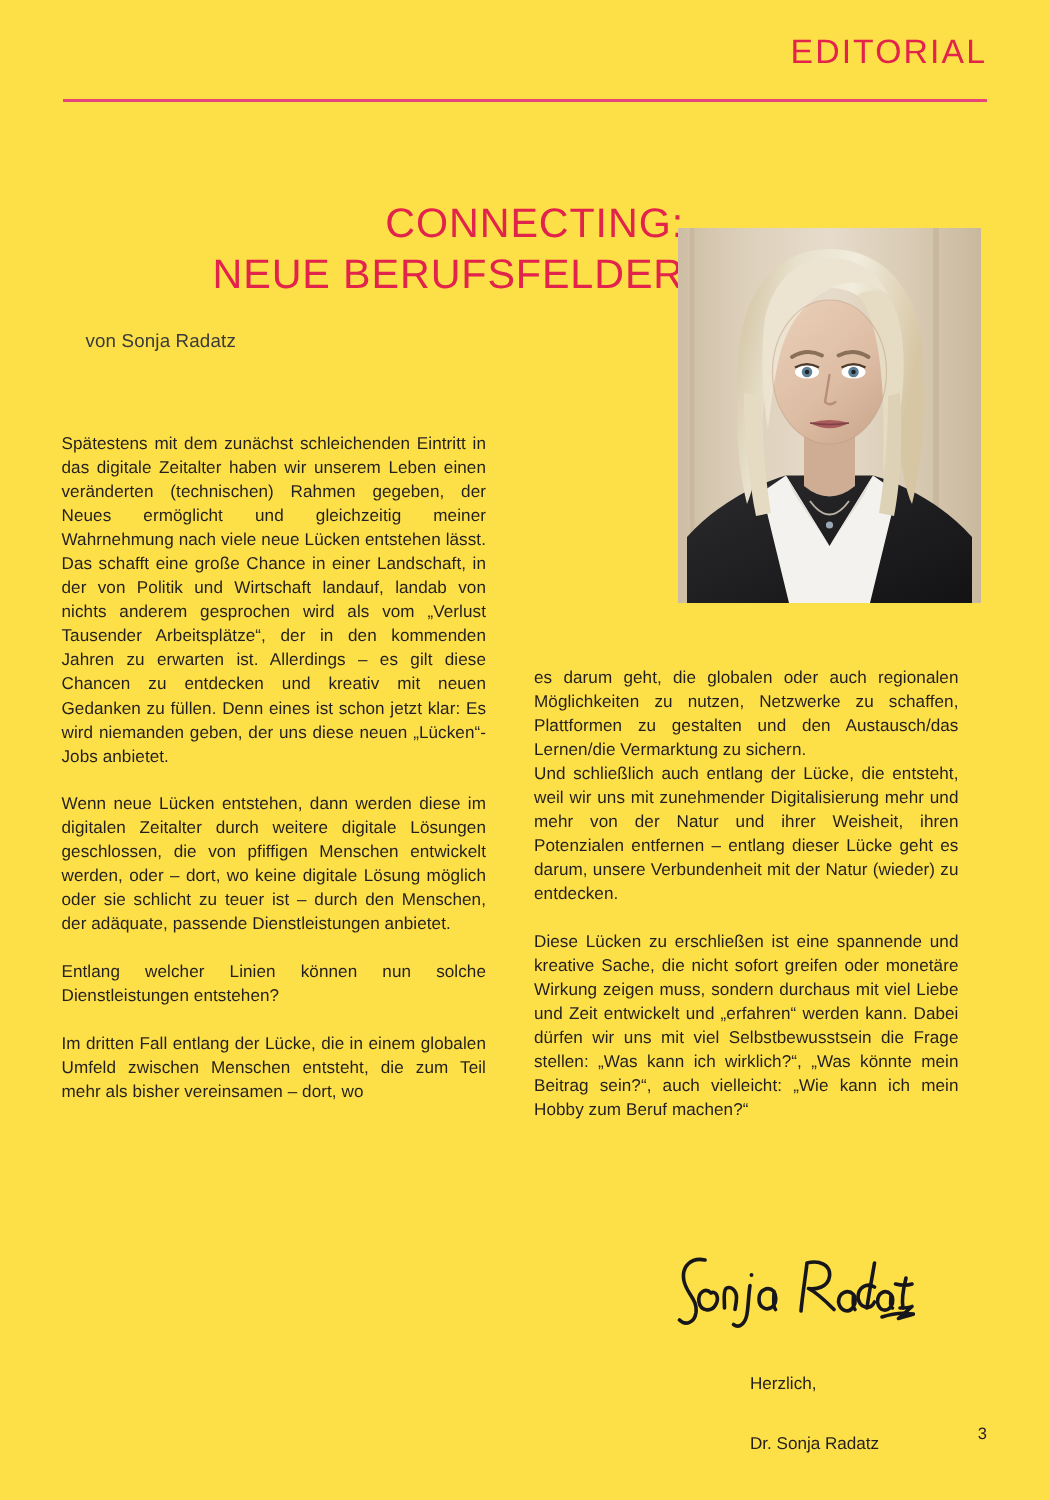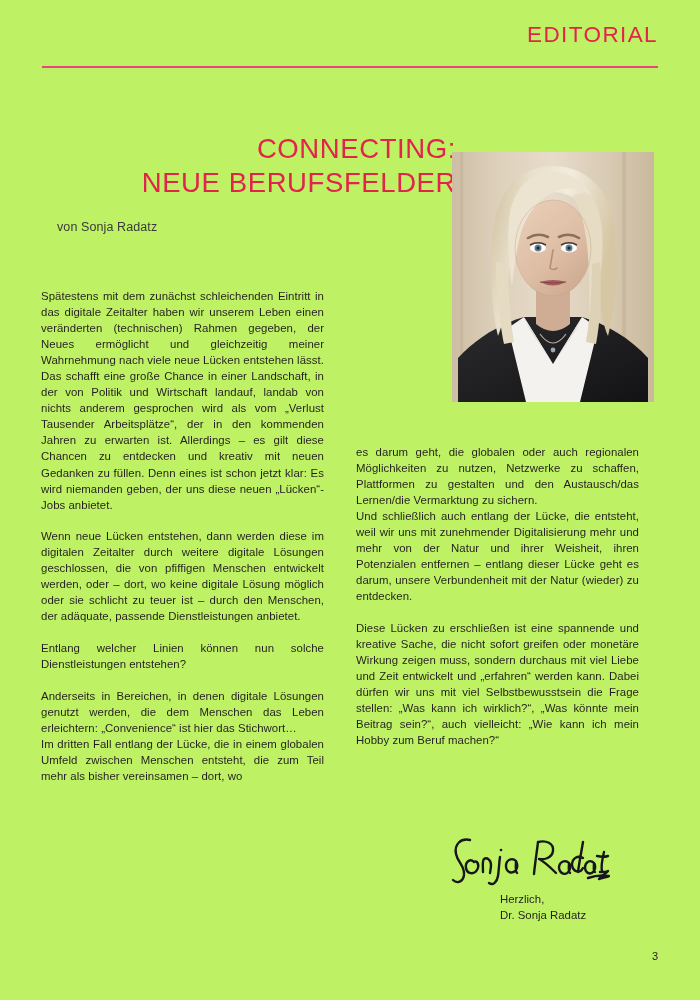--- a/index.html
+++ b/index.html
@@ -14,21 +14,21 @@
     color: #231f20;
     overflow: hidden;
     position: relative;
   }
 
   .page {
     position: absolute;
     inset: 0;
     width: 700px;
     height: 1000px;
-    background: #bef264;
+    background: #fde047;
   }
 
   
   .header {
     position: absolute;
     left: 42px;
     top: 24px;
     width: 616px;
     height: 48px;
   }
@@ -120,21 +120,21 @@
     height: 58px;
   }
   .sign-off {
     position: absolute;
     left: 500px;
     top: 892px;
     font-size: 11.4px;
     line-height: 15.5px;
     color: #231f20;
   }
-  .sign-off div { white-space: nowrap; }
+  .sign-off div { white-space: nowrap; margin-top: 24px; }
 
   
   .page-number {
     position: absolute;
     right: 42px;
     top: 950px;
     font-size: 11px;
     color: #231f20;
     text-align: right;
   }
@@ -227,21 +227,20 @@
       <path d="M88 130 Q101 132 114 130" fill="none" stroke="#7e4244" stroke-width="0.9"></path>
 
       <ellipse cx="101" cy="96" rx="38" ry="48" fill="none" stroke="#c09e85" stroke-width="0.8" opacity="0.5"></ellipse>
     </svg>
   </div>
 
   <div class="col col-left">
     <p>Spätestens mit dem zunächst schleichenden Eintritt in das digitale Zeitalter haben wir unserem Leben einen veränderten (technischen) Rahmen gegeben, der Neues ermöglicht und gleichzeitig meiner Wahrnehmung nach viele neue Lücken entstehen lässt. Das schafft eine große Chance in einer Landschaft, in der von Politik und Wirtschaft landauf, landab von nichts anderem gesprochen wird als vom „Verlust Tausender Arbeitsplätze“, der in den kommenden Jahren zu erwarten ist. Allerdings – es gilt diese Chancen zu entdecken und kreativ mit neuen Gedanken zu füllen. Denn eines ist schon jetzt klar: Es wird niemanden geben, der uns diese neuen „Lücken“-Jobs anbietet.</p>
     <p class="tight">Wenn neue Lücken entstehen, dann werden diese im digitalen Zeitalter durch weitere digitale Lösungen geschlossen, die von pfiffigen Menschen entwickelt werden, oder – dort, wo keine digitale Lösung möglich oder sie schlicht zu teuer ist – durch den Menschen, der adäquate, passende Dienstleistungen anbietet.</p>
     <p>Entlang welcher Linien können nun solche Dienstleistungen entstehen?</p>
-    <p class="tight">Anderseits in Bereichen, in denen digitale Lösungen genutzt werden, die dem Menschen das Leben erleichtern: „Convenience“ ist hier das Stichwort…</p>
     <p class="tight">Im dritten Fall entlang der Lücke, die in einem globalen Umfeld zwischen Menschen entsteht, die zum Teil mehr als bisher vereinsamen – dort, wo</p>
   </div>
 
   <div class="col col-right">
     <p class="tight">es darum geht, die globalen oder auch regionalen Möglichkeiten zu nutzen, Netzwerke zu schaffen, Plattformen zu gestalten und den Austausch/das Lernen/die Vermarktung zu sichern.</p>
     <p class="tight">Und schließlich auch entlang der Lücke, die entsteht, weil wir uns mit zunehmender Digitalisierung mehr und mehr von der Natur und ihrer Weisheit, ihren Potenzialen entfernen – entlang dieser Lücke geht es darum, unsere Verbundenheit mit der Natur (wieder) zu entdecken.</p>
     <p>Diese Lücken zu erschließen ist eine spannende und kreative Sache, die nicht sofort greifen oder monetäre Wirkung zeigen muss, sondern durchaus mit viel Liebe und Zeit entwickelt und „erfahren“ werden kann. Dabei dürfen wir uns mit viel Selbstbewusstsein die Frage stellen: „Was kann ich wirklich?“, „Was könnte mein Beitrag sein?“, auch vielleicht: „Wie kann ich mein Hobby zum Beruf machen?“</p>
   </div>
 
   <div class="signature">

